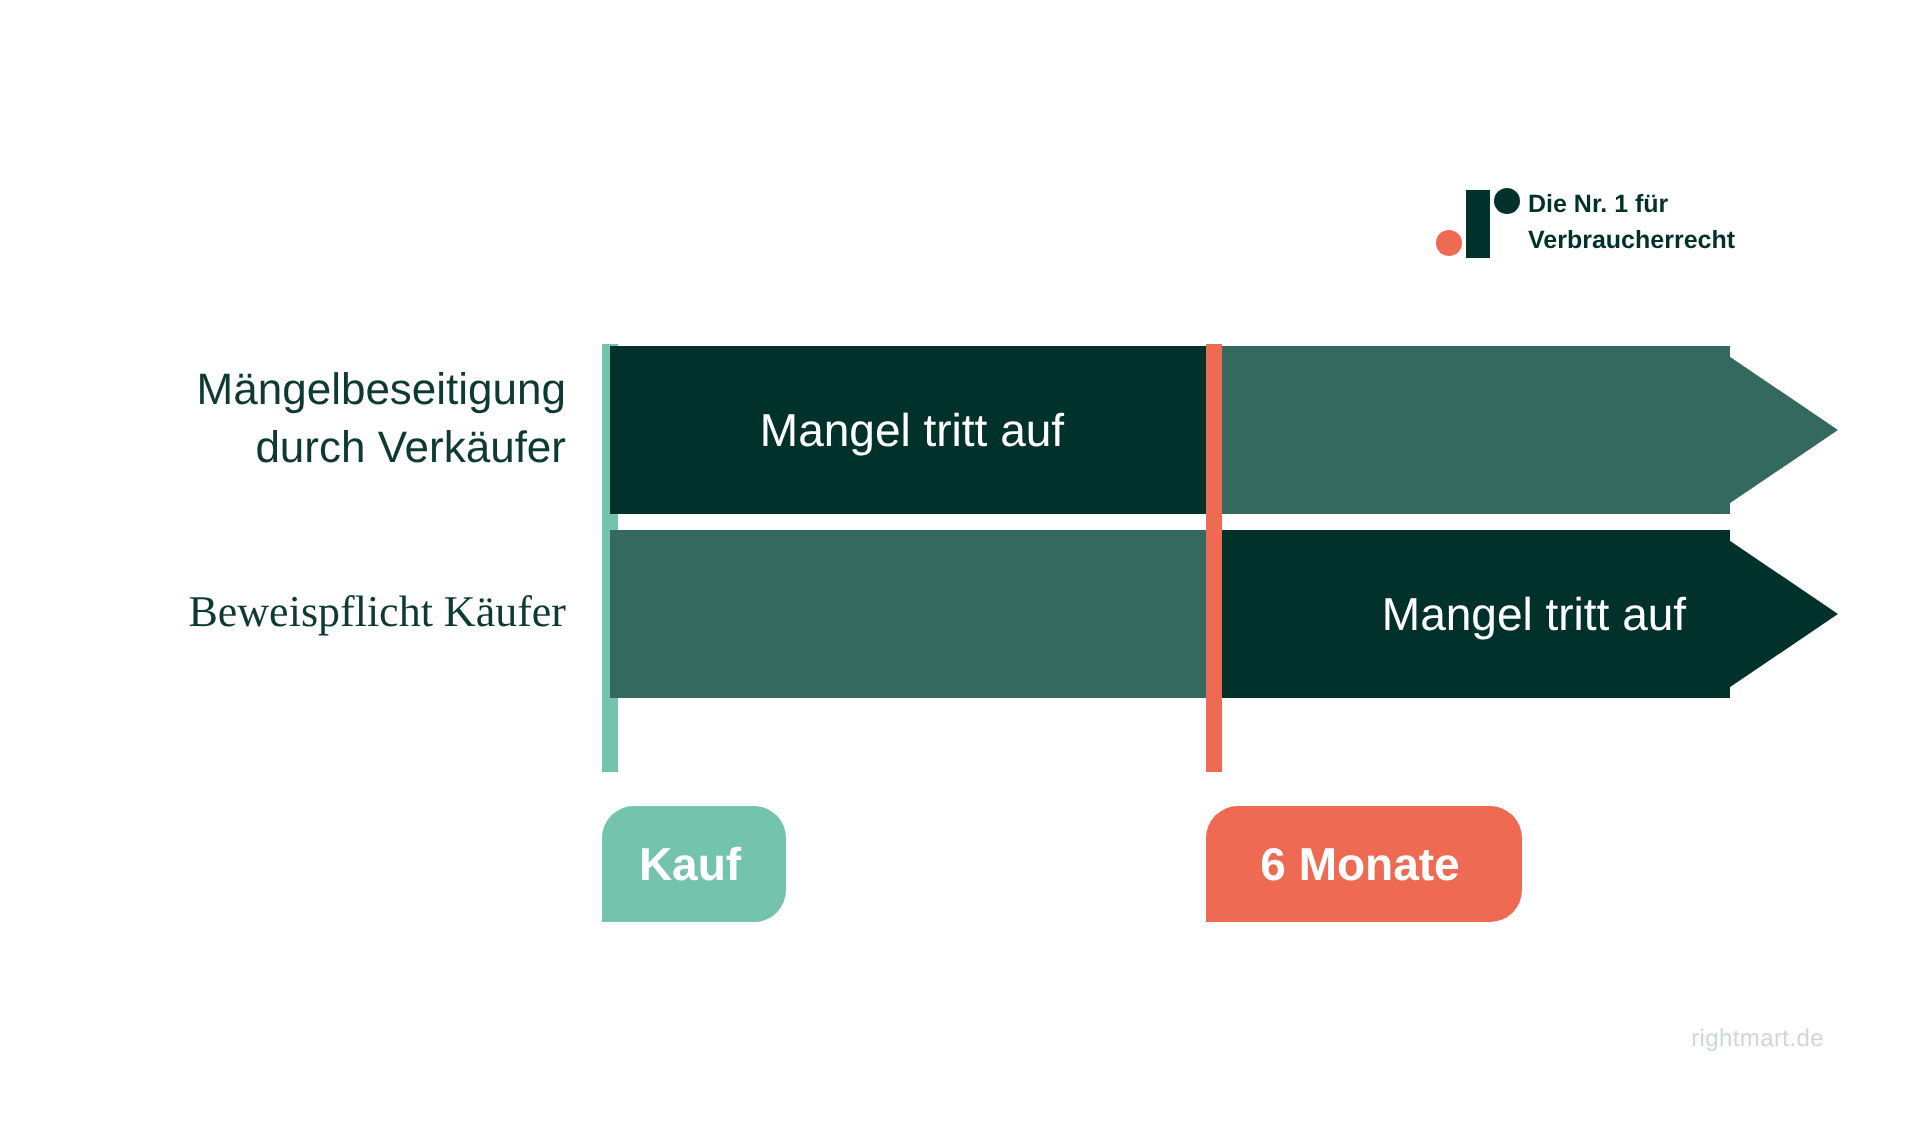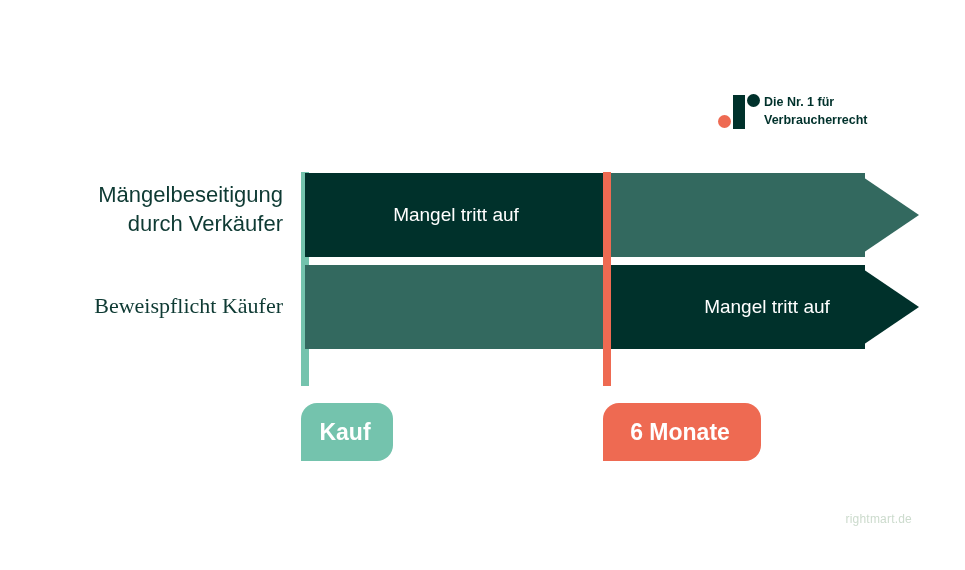--- a/index.html
+++ b/index.html
@@ -183,21 +183,21 @@
     clip-path: polygon(0 0, 0 100%, 100% 50%);
   }
 
   .bar-caption {
     position: absolute;
     top: 0;
     height: 100%;
     display: flex;
     align-items: center;
     justify-content: center;
-    font-size: 19px;
+    font-size: 23px;
     color: #ffffff;
     white-space: nowrap;
     z-index: 5;
     pointer-events: none;
   }
   #bar1-caption { left: 0px; width: 302px; }
   #bar2-caption { left: 302px; width: 320px; }
 
   
   .pill {

